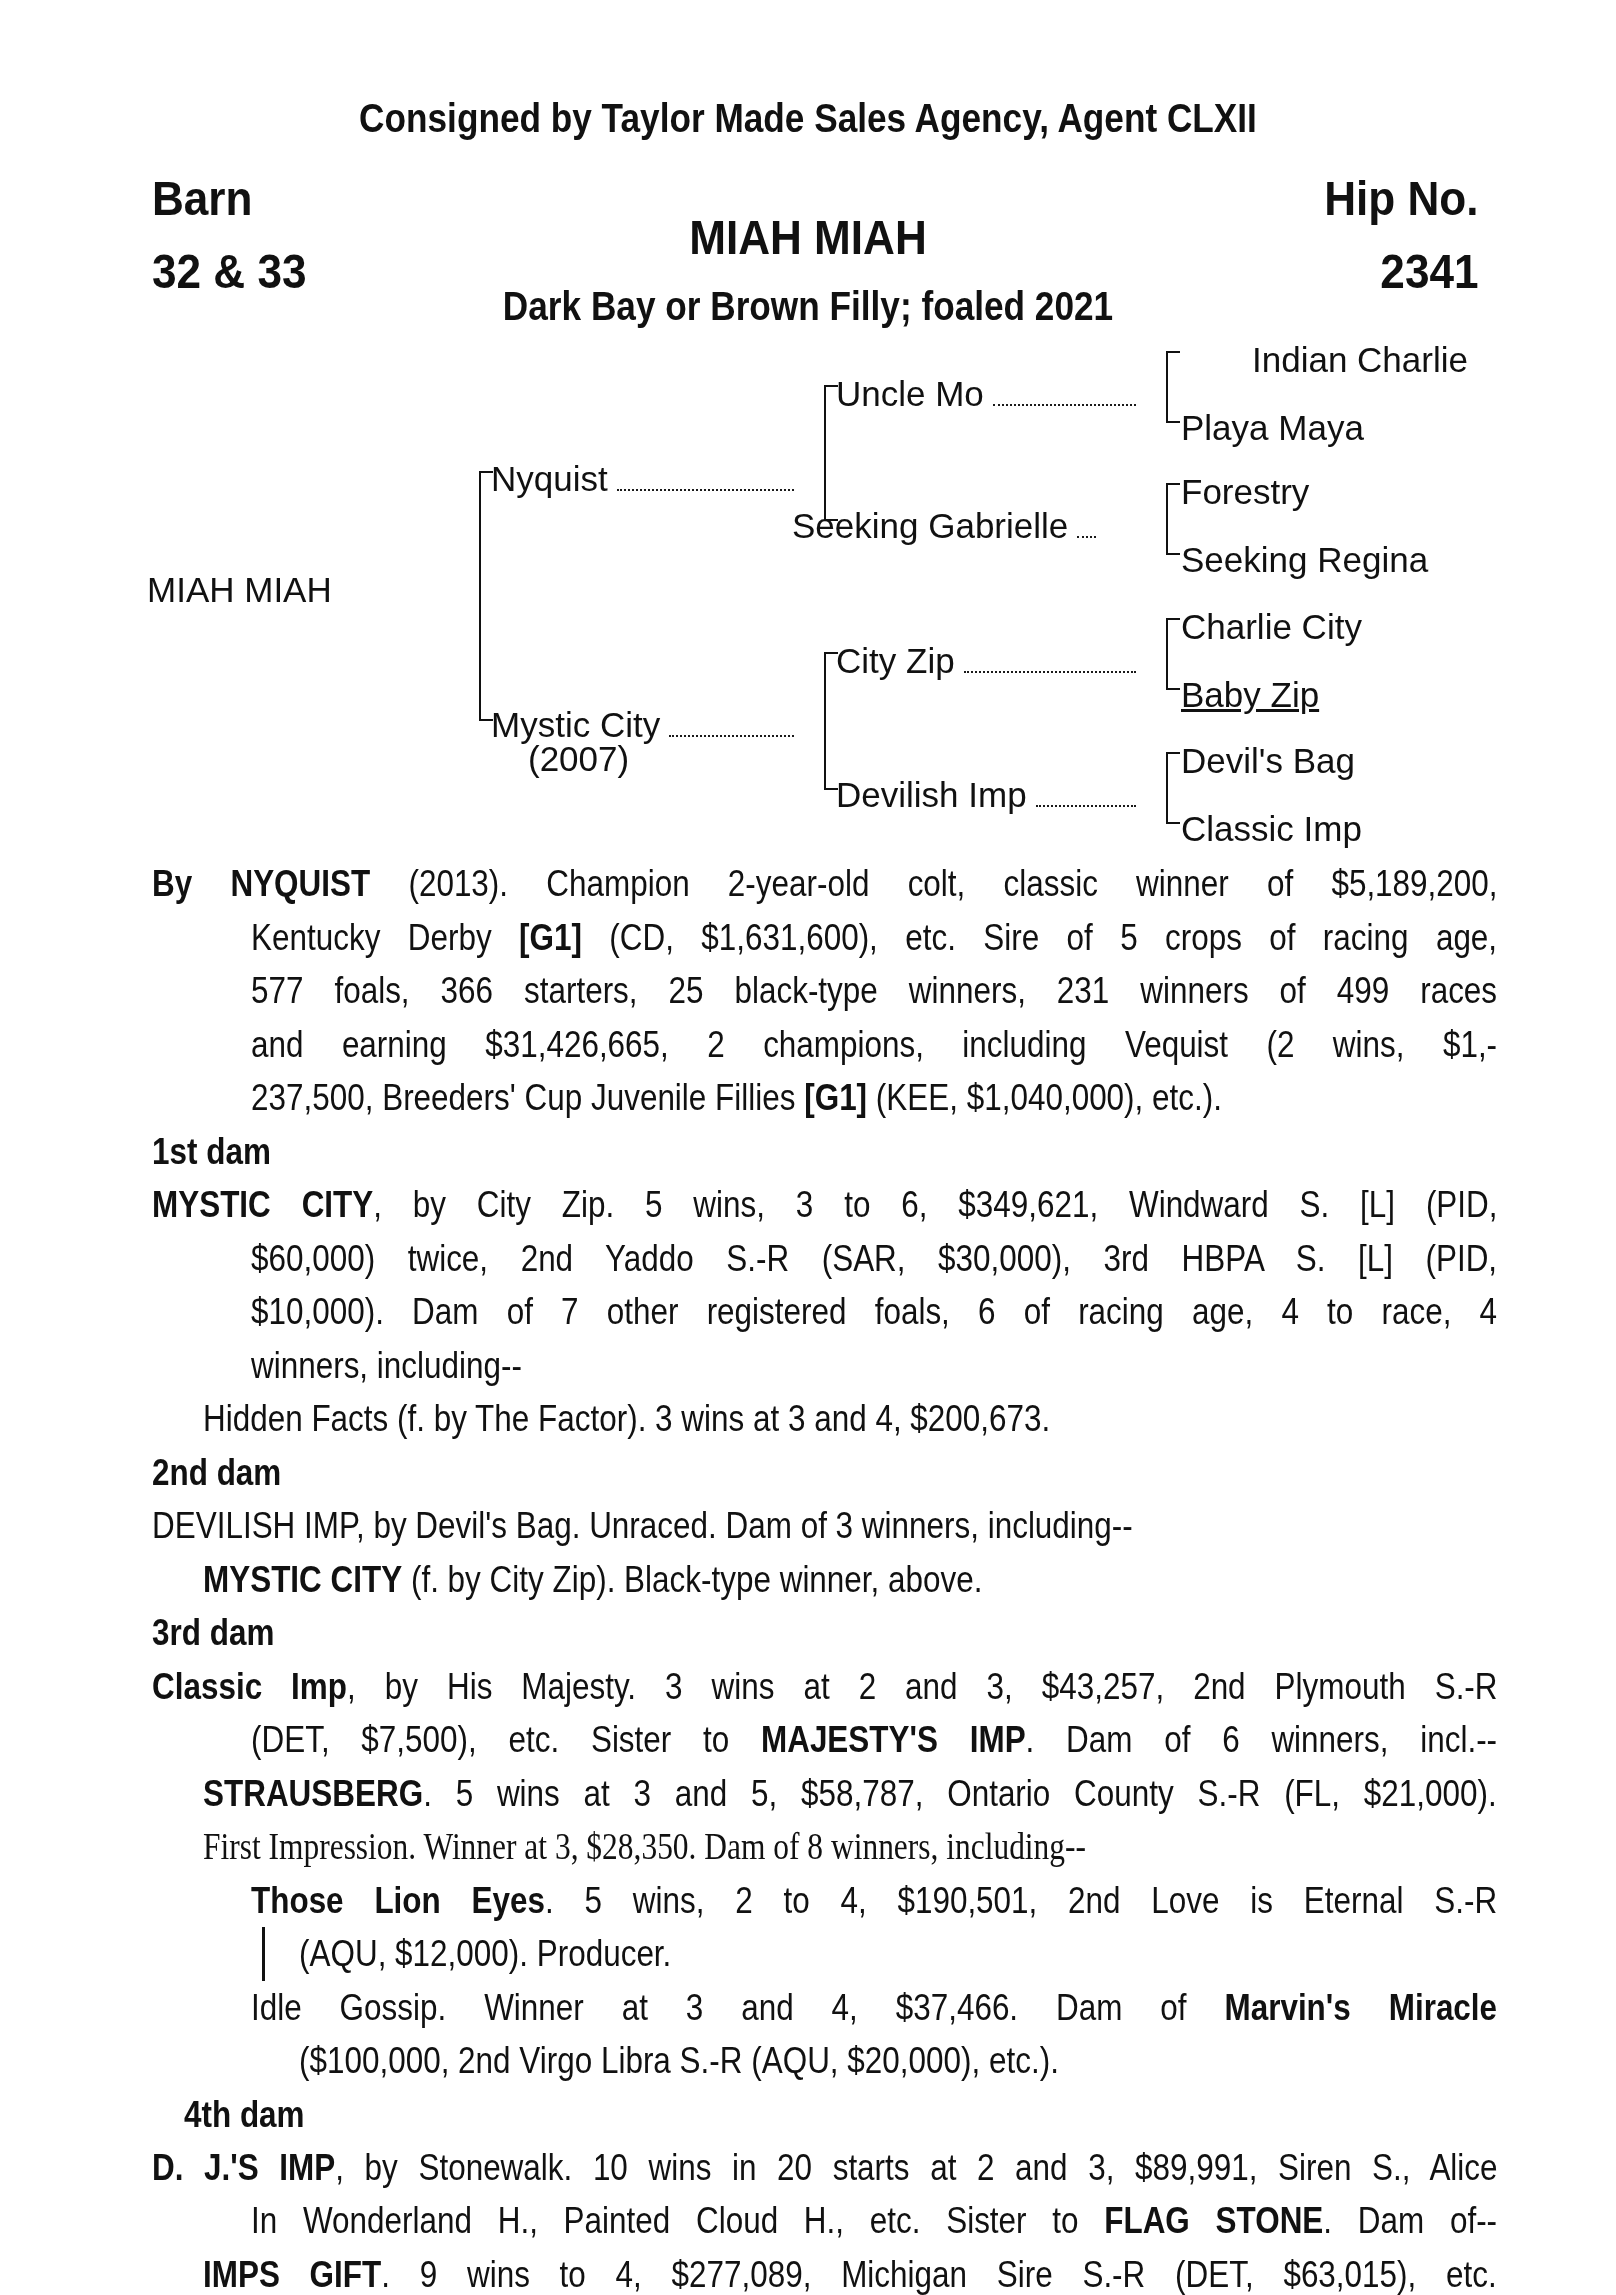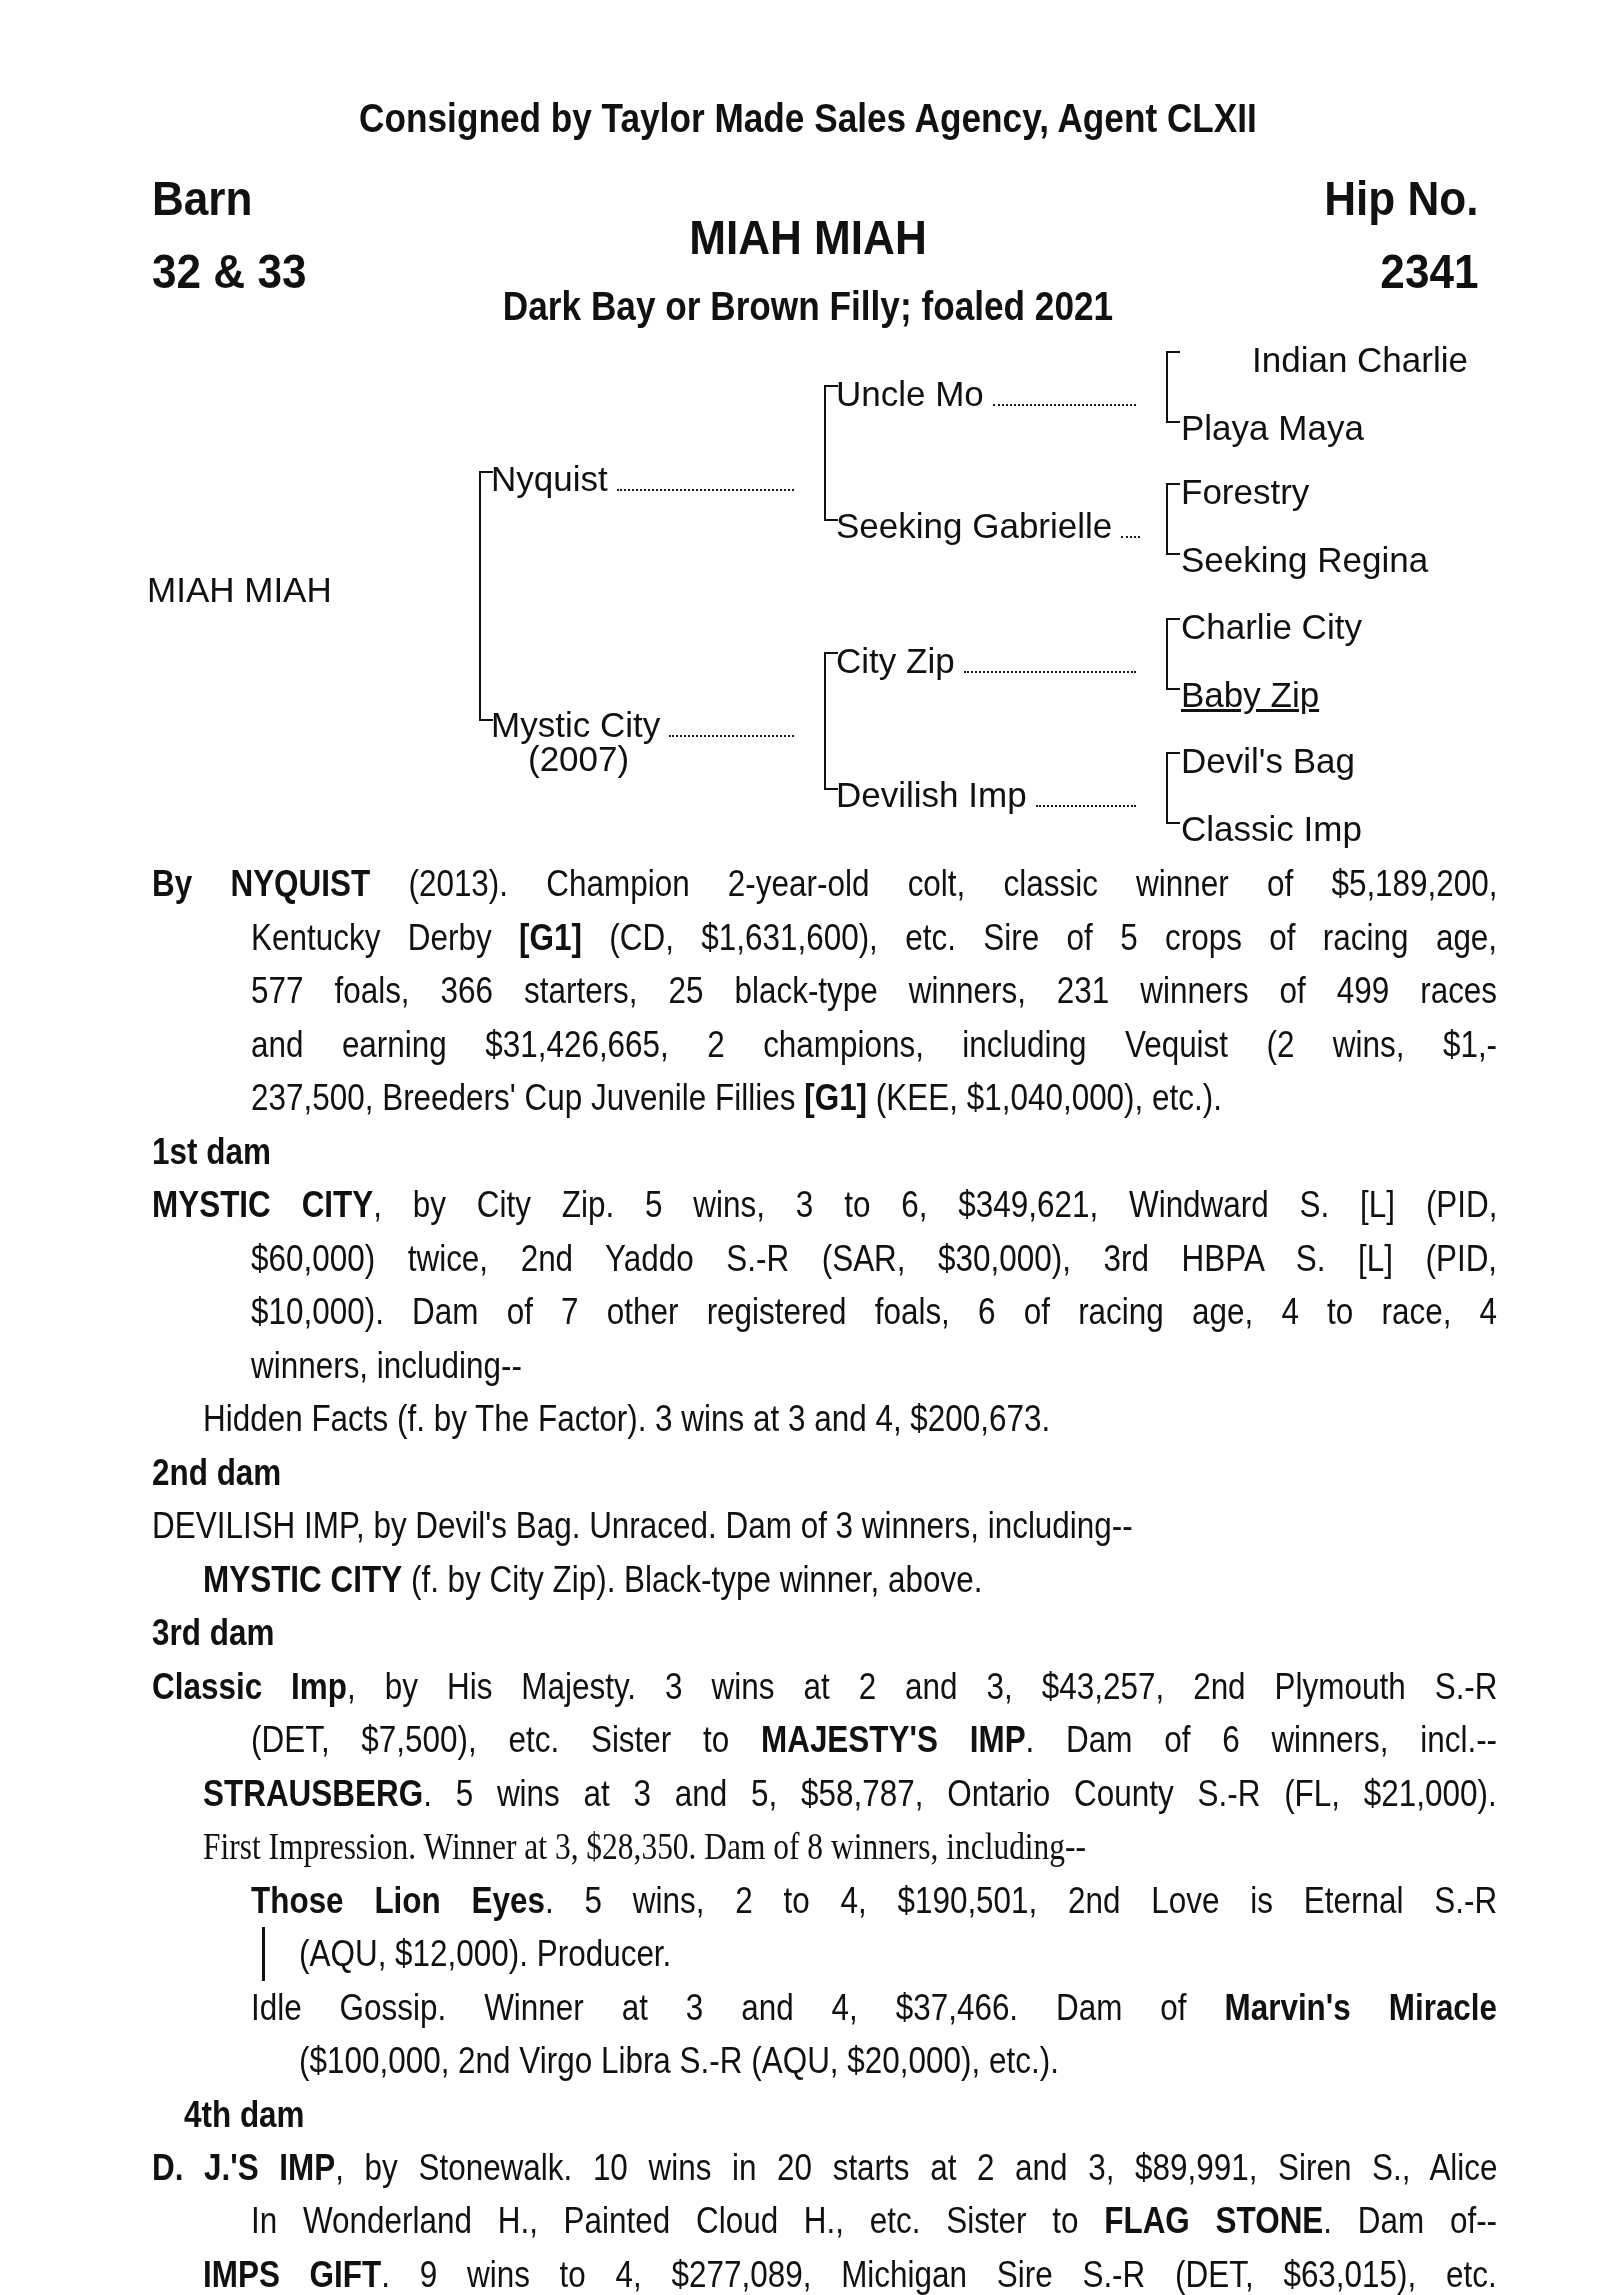--- a/index.html
+++ b/index.html
@@ -55,21 +55,21 @@
     <div class="prow" style="left:491px;top:704px;width:323px;">
       <span class="nm">Mystic City</span>
       <span class="leader"></span>
     </div>
     <div class="pyear" style="left:528px;top:738px;">(2007)</div>
 
     <div class="prow" style="left:836px;top:373px;width:320px;">
       <span class="nm">Uncle Mo</span>
       <span class="leader"></span>
     </div>
-    <div class="prow" style="left:836px;top:505px;width:320px;">
+    <div class="prow" style="left:792px;top:505px;width:320px;">
       <span class="nm">Seeking Gabrielle</span>
       <span class="leader"></span>
     </div>
     <div class="prow" style="left:836px;top:640px;width:320px;">
       <span class="nm">City Zip</span>
       <span class="leader"></span>
     </div>
     <div class="prow" style="left:836px;top:774px;width:320px;">
       <span class="nm">Devilish Imp</span>
       <span class="leader"></span>

